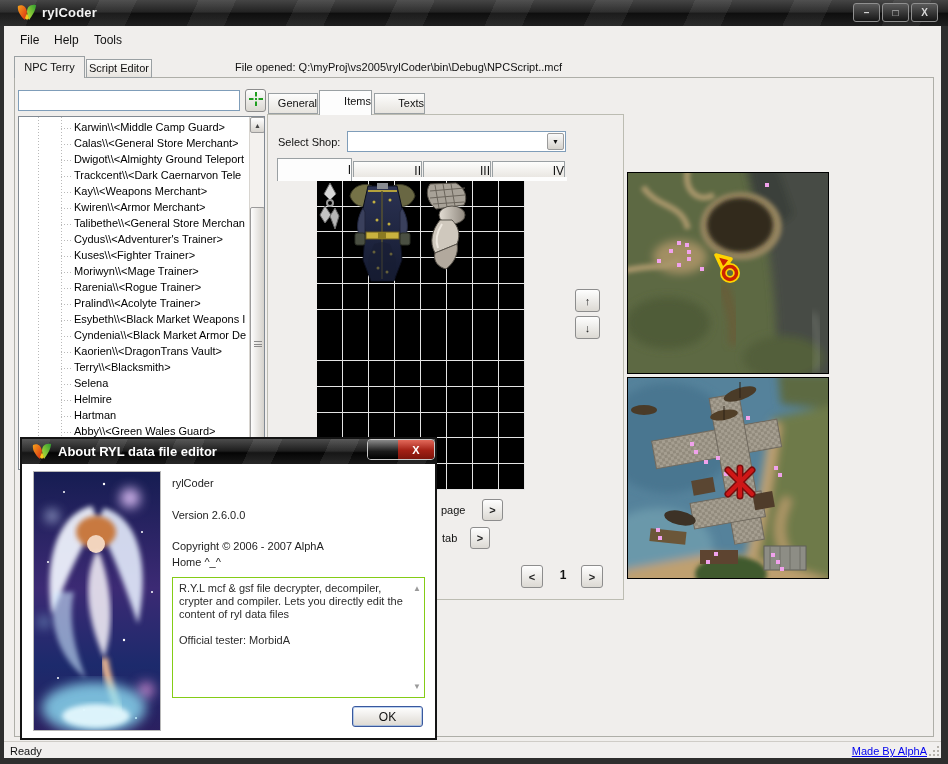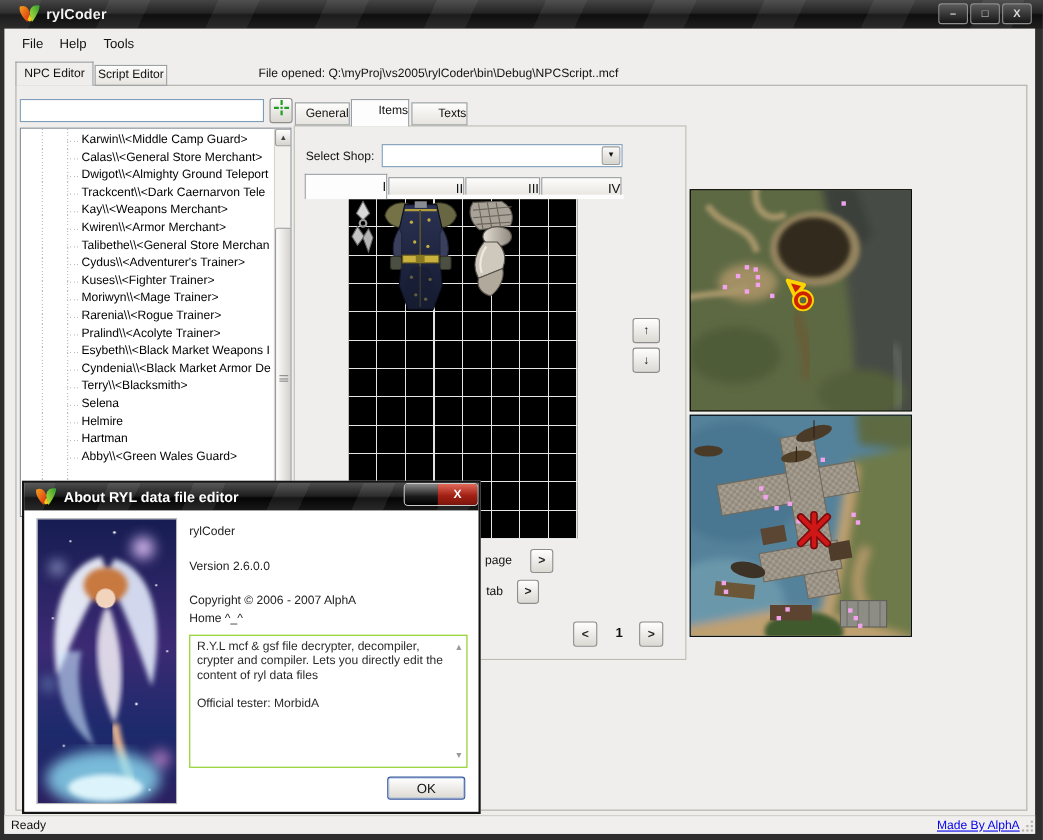--- a/index.html
+++ b/index.html
@@ -134,21 +134,21 @@
     </div>
   </div>
 
   <div class="client">
 
     <span class="menu-item" style="left:12px;">File</span>
     <span class="menu-item" style="left:46px;">Help</span>
     <span class="menu-item" style="left:86px;">Tools</span>
 
     <div class="page-border"></div>
-    <div class="mtab active" style="left:10px;top:30px;width:71px;height:22px;padding-top:4px;">NPC Editor</div>
+    <div class="mtab active" style="left:10px;top:30px;width:71px;height:22px;padding-top:4px;">NPC Terry</div>
     <div class="mtab" style="left:82px;top:33px;width:66px;height:19px;padding-top:2px;">Script Editor</div>
     <div class="file-opened">File opened: Q:\myProj\vs2005\rylCoder\bin\Debug\NPCScript..mcf</div>
 
     <input class="search-input" value="" style="">
     <div class="locate-btn">
       <span>
         <svg width="14" height="14" viewBox="0 0 14 14">
           <g stroke="#1f9e1f" stroke-width="2">
             <path d="M7,0 V4.5 M7,9.5 V14 M0,7 H4.5 M9.5,7 H14"></path>
           </g>
@@ -225,20 +225,24 @@
           <div class="tree-row">
             <span class="tree-dash"></span>
             <span class="tree-label">Esybeth\\&lt;Black Market Weapons I</span>
           </div>
 
           <div class="tree-row">
             <span class="tree-dash"></span>
             <span class="tree-label">Cyndenia\\&lt;Black Market Armor De</span>
           </div>
 
+          <div class="tree-row">
+            <span class="tree-dash"></span>
+            <span class="tree-label">Kaorien\\&lt;DragonTrans Vault&gt;</span>
+          </div>
 
           <div class="tree-row">
             <span class="tree-dash"></span>
             <span class="tree-label">Terry\\&lt;Blacksmith&gt;</span>
           </div>
 
           <div class="tree-row">
             <span class="tree-dash"></span>
             <span class="tree-label">Selena</span>
           </div>

